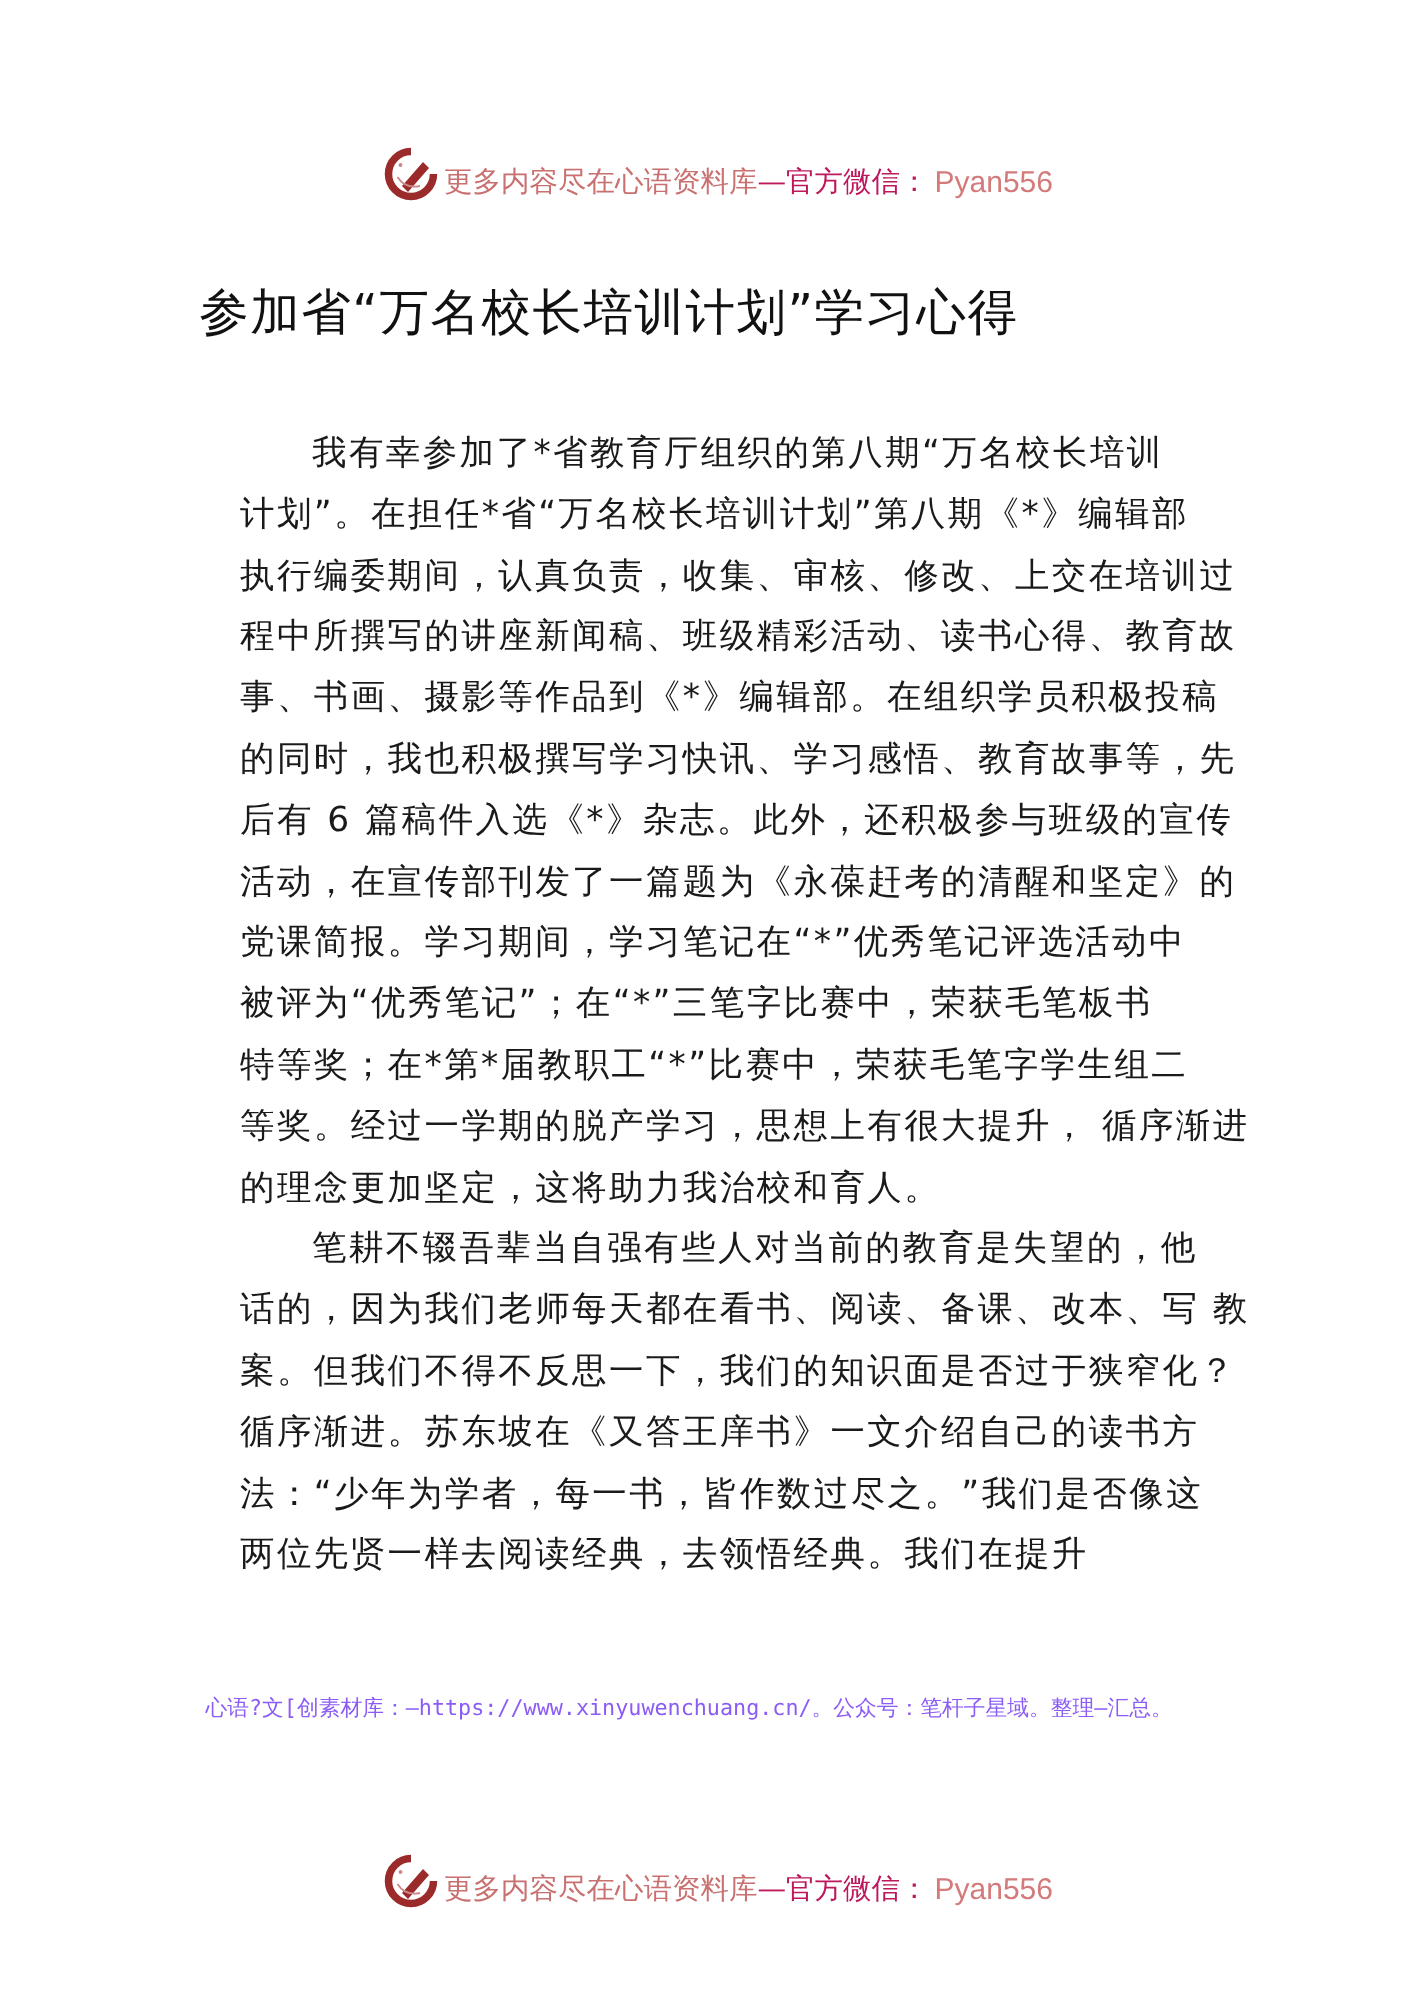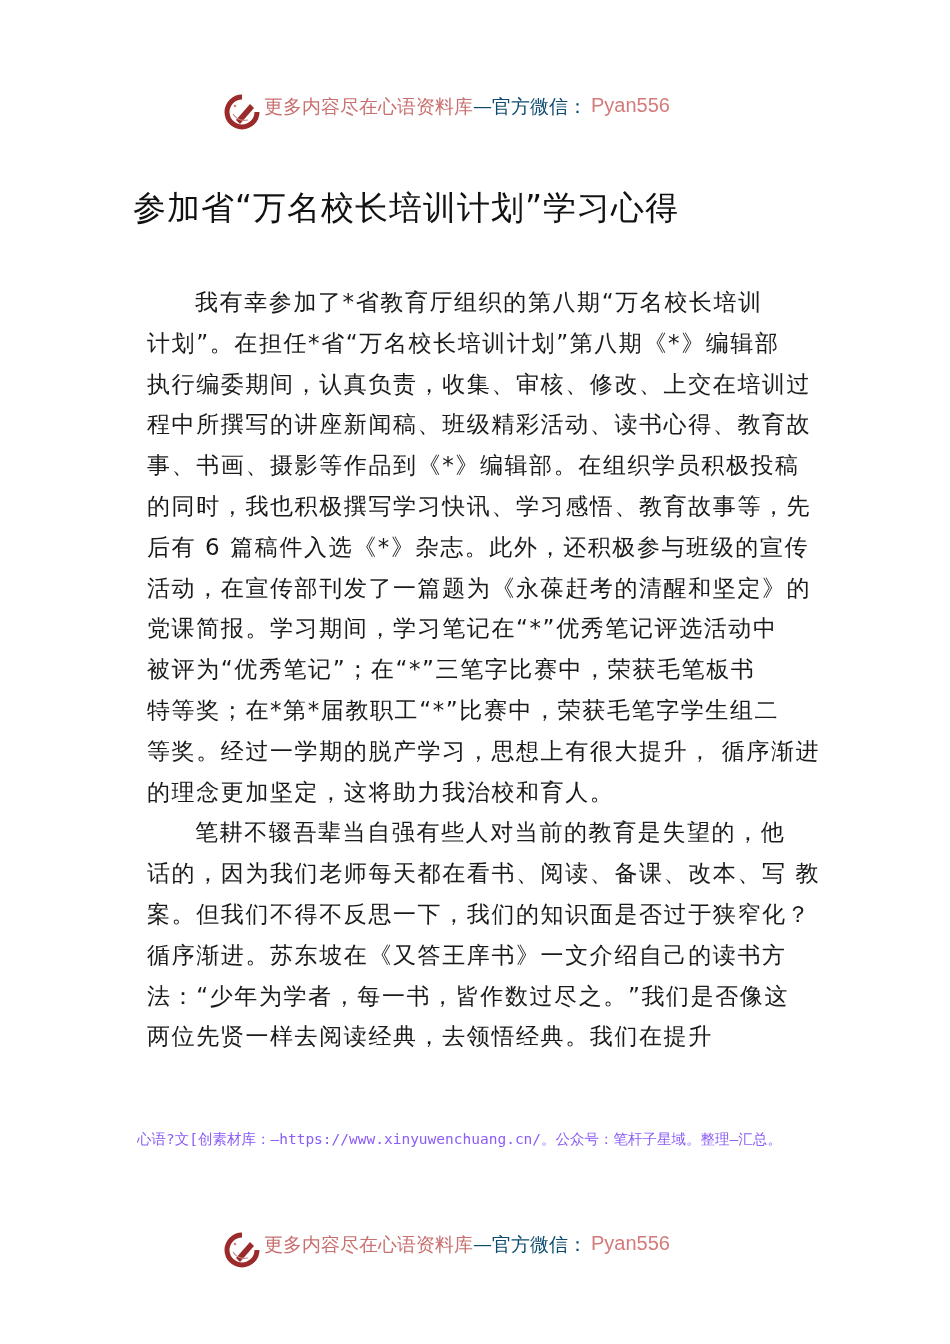--- a/index.html
+++ b/index.html
@@ -1,27 +1,27 @@
 <!DOCTYPE html>
 <html><head>
 <meta charset="utf-8">
 <style>
   html, body { margin:0; padding:0; background:#ffffff; }
   body { width:950px; height:1344px; position:relative; overflow:hidden;
          font-family:"DejaVu Serif","Liberation Serif",serif; color:#111; }
-  .banner { position:absolute; left:224px; height:40px; display:flex; align-items:flex-start; }
+  .banner { position:absolute; left:256px; height:40px; display:flex; align-items:flex-end; }
   .banner.top { top:94px; }
   .banner.bottom { top:1232px; }
   .banner .logo { width:36px; height:36px; margin-right:4px; }
   .banner .pink { color:#c97070; font-size:19px; font-family:"DejaVu Serif",serif; letter-spacing:0px; }
-  .banner .gray { color:#0c4a6e; font-size:19px; font-family:"DejaVu Serif",serif; }
+  .banner .gray { color:#be185d; font-size:19px; font-family:"DejaVu Serif",serif; }
   .banner .id { color:#d47a7a; font-size:20px; font-family:"Liberation Sans",sans-serif; margin-left:4px; }
   .title { position:absolute; top:186px; left:0; width:812px; text-align:center;
            font-size:33px; color:#111; letter-spacing:1px; font-family:"DejaVu Sans",sans-serif; font-weight:normal; }
-  .body { position:absolute; left:147px; top:282px; width:670px; }
+  .body { position:absolute; left:160px; top:282px; width:670px; }
   .line { height:40.8px; line-height:40.8px; font-size:23px; white-space:nowrap;
           font-family:"DejaVu Sans",sans-serif; letter-spacing:1.6px; color:#1a1a1a; }
   .indent { padding-left:48px; }
   .footnote { position:absolute; left:137px; top:1128px; width:710px; font-size:14.5px; line-height:22px;
               font-family:"DejaVu Sans Mono","Liberation Mono",monospace; color:#8b5cf6; }
 </style>
 </head>
 <body>
 
 <div class="banner top">

